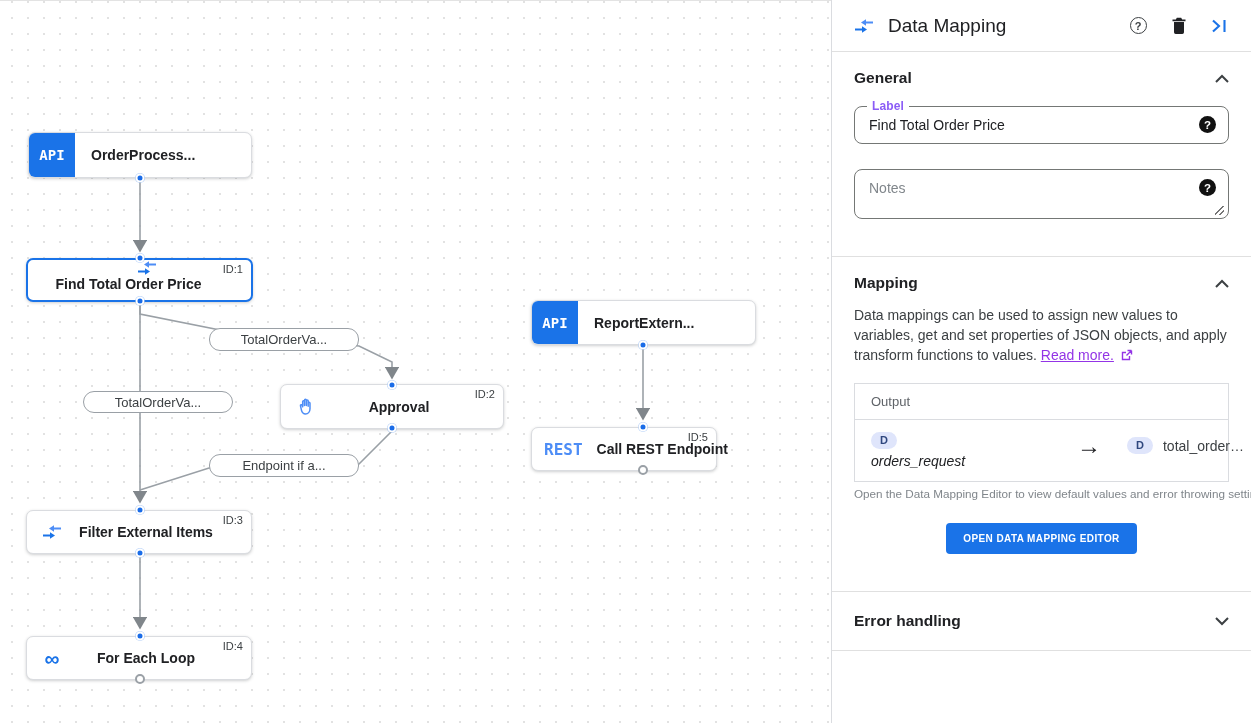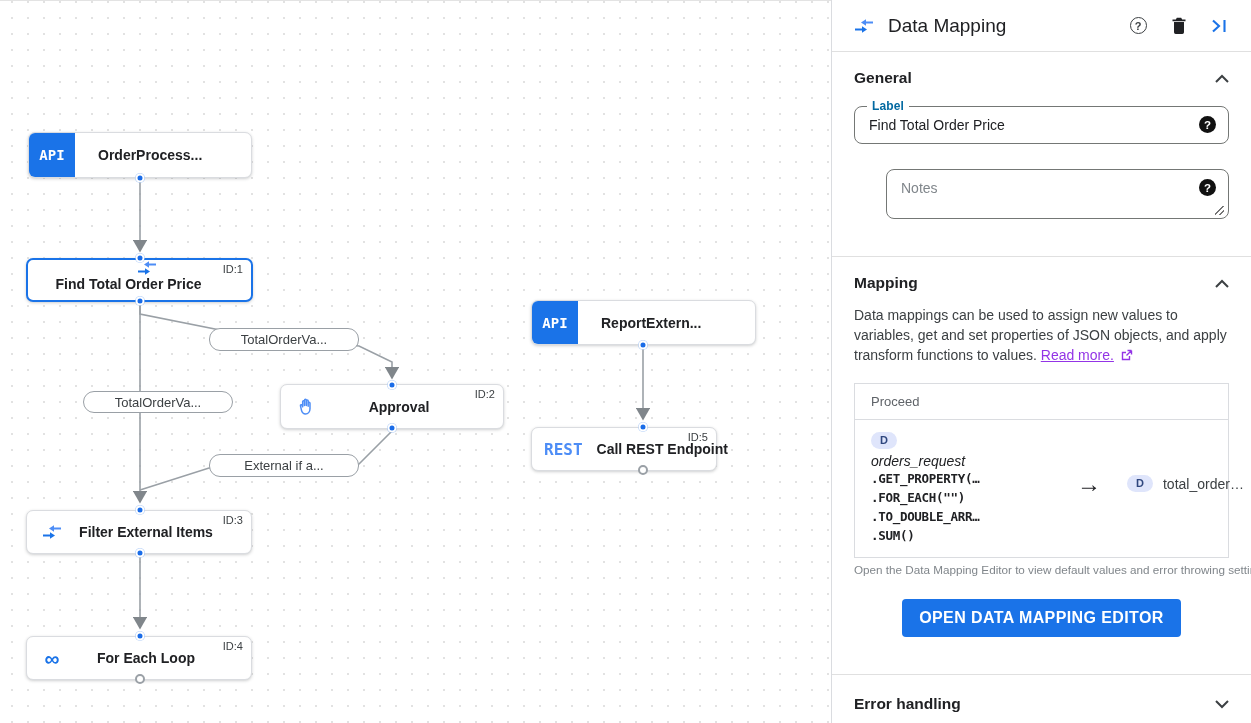--- a/index.html
+++ b/index.html
@@ -23,21 +23,21 @@
   .node-id { position:absolute; top:3px; right:8px; font-size:11px; color:#3c4043; font-weight:normal; }
   .badge-api { display:flex; align-items:center; justify-content:center;
     align-self:stretch; width:46px; background:#1a73e8; color:#fff;
     border-radius:6px 0 0 6px; font-family:"DejaVu Sans Mono", monospace;
     font-weight:bold; font-size:14px; letter-spacing:0; }
   .badge-rest { margin-left:12px; color:#4d8df6;
     font-family:"DejaVu Sans Mono", monospace; font-weight:bold; font-size:16px; }
   .node-icon { display:flex; align-items:center; justify-content:center;
     width:22px; margin-left:14px; }
   .infinity-glyph { color:#1a73e8; font-size:21px; font-weight:bold; line-height:1; }
-  .api-gap { margin-left:23px; }
+  .api-gap { margin-left:16px; }
   .rest-gap { margin-left:14px; }
   .edge-label { position:absolute; display:flex; align-items:center; justify-content:center;
     background:#fff; border:1px solid #9aa0a6; border-radius:11px;
     font-size:13px; color:#3c4043; white-space:nowrap; }
   .dot { position:absolute; width:9px; height:9px; border-radius:50%;
     background:#1a6ce8; border:2px solid #fff; box-shadow:0 0 0 .5px rgba(26,108,232,.35);
     transform:translate(-50%,-50%); cursor:pointer; }
   .dot.hollow { background:#fff; border:2px solid #9aa0a6; box-shadow:none;
     width:10px; height:10px; }
 
@@ -55,37 +55,37 @@
     justify-content:center; }
 
   .section { padding:17px 22px 37px; border-bottom:1px solid #e0e0e0; }
   .section-head { display:flex; align-items:center; justify-content:space-between;
     cursor:pointer; }
   .section-title { font-size:15.5px; font-weight:bold; color:#202124; }
 
   .mat-field { position:relative; border:1px solid #747775; border-radius:8px;
     margin-top:19px; background:#fff; }
   .mat-field .notch-label { position:absolute; top:-8px; left:12px; padding:0 5px;
-    background:#fff; font-size:12px; color:#0369a1; font-weight:bold; letter-spacing:.1px; }
+    background:#fff; font-size:12px; color:#8b5cf6; font-weight:bold; letter-spacing:.1px; }
   .mat-input { width:100%; border:none; outline:none; background:transparent;
     font-family:"Liberation Sans", sans-serif; font-size:14px; color:#202124;
     padding:9px 40px 9px 14px; height:36px; }
   .mat-textarea { width:100%; border:none; outline:none; background:transparent; resize:none;
     font-family:"Liberation Sans", sans-serif; font-size:14px; color:#202124;
     padding:10px 40px 10px 14px; height:44px; }
   .mat-textarea::placeholder { color:#80868b; }
   .field-help { position:absolute; right:12px; top:9px; width:17px; height:17px;
     background:#111; color:#fff; border-radius:50%; font-size:11.5px; font-weight:bold;
     display:flex; align-items:center; justify-content:center; cursor:pointer; }
   .resize-handle { position:absolute; right:4px; bottom:3px; width:9px; height:9px;
     background:
       linear-gradient(135deg, transparent 42%, #757575 42%, #757575 50%, transparent 50%),
       linear-gradient(135deg, transparent 72%, #757575 72%, #757575 80%, transparent 80%);
   }
-  .notes-wrap { margin-top:25px;margin-left:32px; }
+  .notes-wrap { margin-top:25px; }
 
   .map-desc { font-size:14px; line-height:20px; color:#3c4043; margin-top:13px; }
   .read-more { color:#9334e6; text-decoration:underline; cursor:pointer; }
   .ext-icon { display:inline-block; vertical-align:-1px; margin-left:3px; }
 
   .map-table { border:1px solid #dadce0; margin-top:17px; }
   .map-table-head { display:grid; grid-template-columns:256px 1fr;
     border-bottom:1px solid #dadce0; }
   .map-table-head div { font-size:13px; color:#5f6368; padding:10px 16px; }
   .map-table-body { display:grid; grid-template-columns:180px 76px 1fr;
@@ -98,21 +98,21 @@
   .fn-lines { font-family:"DejaVu Sans Mono", monospace; font-size:12.5px;
     font-weight:bold; color:#202124; line-height:19px; letter-spacing:-0.3px; }
   .arrow-cell { align-self:center; text-align:center; font-size:24px; color:#202124;
     padding-bottom:8px; }
   .out-cell { align-self:center; display:flex; align-items:center; gap:10px;
     padding-bottom:8px; }
   .out-var { font-size:14px; color:#3c4043; }
   .table-hint { font-size:11.7px; color:#80868b; margin-top:5px; white-space:nowrap; }
   .btn-row { display:flex; justify-content:center; margin-top:23px; }
   .primary-btn { background:#1a73e8; color:#fff; border:none; border-radius:4px;
-    font-family:"Liberation Sans", sans-serif; font-size:16px; font-weight:bold;
+    font-family:"Liberation Sans", sans-serif; font-size:10px; font-weight:bold;
     letter-spacing:.4px; padding:10px 17px; cursor:pointer; }
   .section.slim { padding:20px 22px; }
 </style>
 </head>
 <body>
 
 <div class="app">
 
   <div class="canvas">
 
@@ -185,21 +185,21 @@
     <div class="node" style="left:26px; top:635px; width:226px; height:44px;">
       <span class="node-id">ID:4</span>
       <span class="node-icon">
         <span class="infinity-glyph">∞</span>
       </span>
       <span class="node-label flex-label" style="margin-right:22px;">For Each Loop</span>
     </div>
 
     <div class="edge-label" style="left:209px; top:327px; width:150px; height:23px;">TotalOrderVa...</div>
     <div class="edge-label" style="left:83px; top:390px; width:150px; height:22px;">TotalOrderVa...</div>
-    <div class="edge-label" style="left:209px; top:453px; width:150px; height:23px;">External if a...</div>
+    <div class="edge-label" style="left:209px; top:453px; width:150px; height:23px;">Endpoint if a...</div>
 
     <span class="dot" style="left:140px; top:177px;"></span>
     <span class="dot" style="left:140px; top:257px;"></span>
     <span class="dot" style="left:140px; top:300px;"></span>
     <span class="dot" style="left:643px; top:344px;"></span>
     <span class="dot" style="left:392px; top:384px;"></span>
     <span class="dot" style="left:392px; top:427px;"></span>
     <span class="dot" style="left:643px; top:426px;"></span>
     <span class="dot" style="left:140px; top:509px;"></span>
     <span class="dot" style="left:140px; top:552px;"></span>
@@ -274,32 +274,26 @@
         <span class="ext-icon">
           <svg width="12" height="12" viewBox="0 0 12 12">
             <path d="M1.5 2.5 h-0 M10.5 1.5 v4 M10.5 1.5 h-4 M10.5 1.5 L5.5 6.5" stroke="#9334e6" stroke-width="1.4" fill="none"></path>
             <path d="M8.5 7 v3.5 h-7 v-7 H5" stroke="#9334e6" stroke-width="1.4" fill="none"></path>
           </svg>
         </span>
       </div>
 
       <div class="map-table">
         <div class="map-table-head">
-          <div>Proceed</div>
+          <div>Output</div>
         </div>
         <div class="map-table-body">
           <div class="in-cell">
             <span class="chip-d">D</span>
             <div class="var-name">orders_request</div>
-            <div class="fn-lines">
-              <div>.GET_PROPERTY(…</div>
-              <div>.FOR_EACH("")</div>
-              <div>.TO_DOUBLE_ARR…</div>
-              <div>.SUM()</div>
-            </div>
           </div>
           <div class="arrow-cell">→</div>
           <div class="out-cell">
             <span class="chip-d">D</span>
             <span class="out-var">total_order…</span>
           </div>
         </div>
       </div>
       <div class="table-hint">Open the Data Mapping Editor to view default values and error throwing settings.</div>
 

